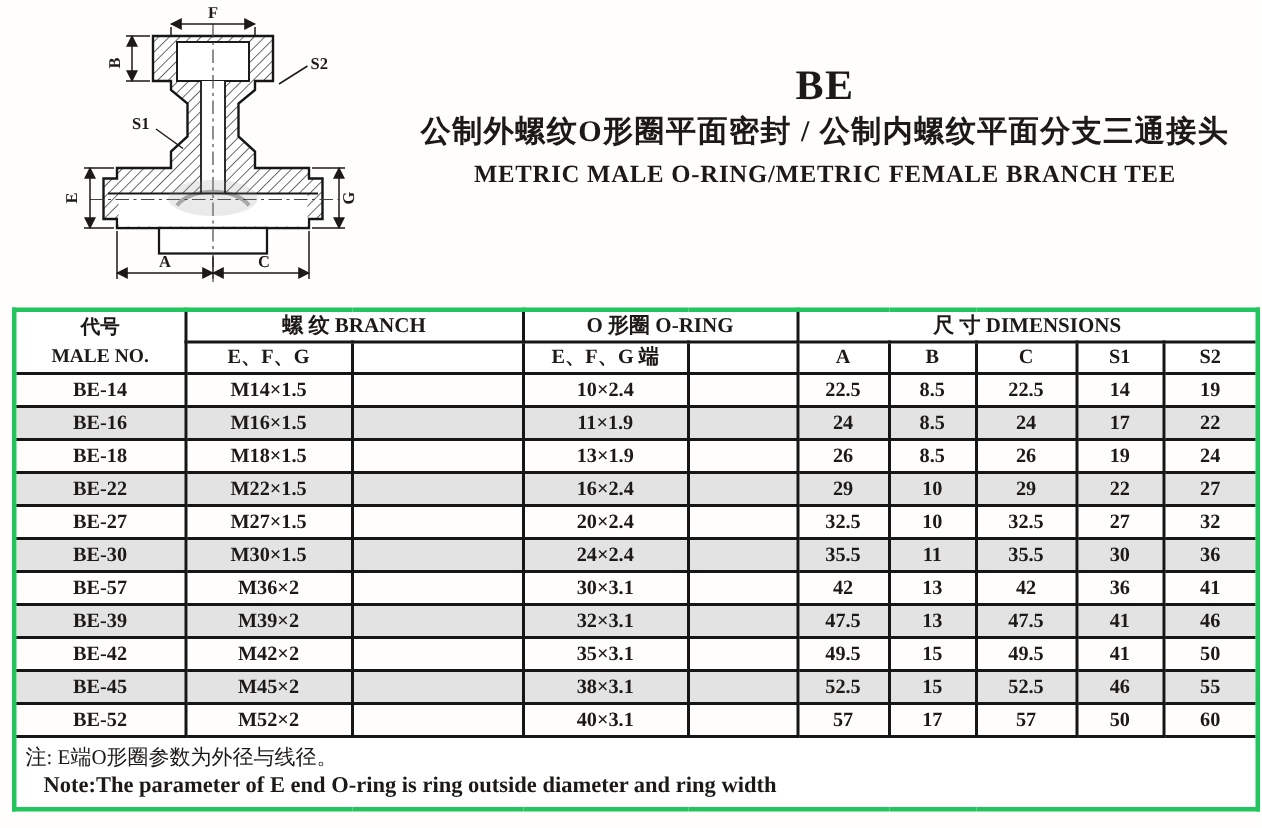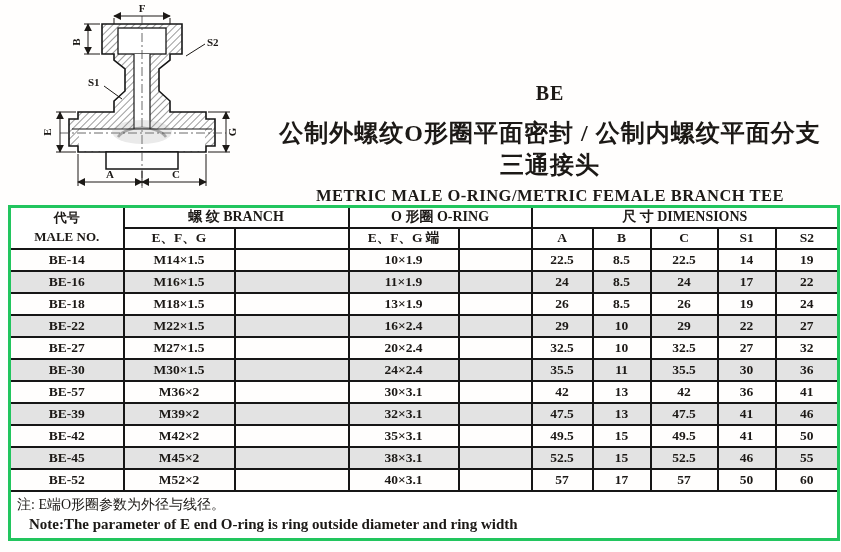--- a/index.html
+++ b/index.html
@@ -5,22 +5,22 @@
   * { margin:0; padding:0; box-sizing:border-box; }
   html,body { width:841px; height:552px; background:#ffffff; overflow:hidden; }
   body { font-family:"Liberation Serif","DejaVu Serif",serif; color:#1c1916; }
   .sheet { position:relative; width:841px; height:552px; background:#fffefd; }
 
   
   .drawing { position:absolute; left:36px; top:2px; }
 
   
   .titles { position:absolute; left:270px; top:42px; width:560px; text-align:center; }
-  .series-code { font-size:20px; font-weight:bold; letter-spacing:1px;margin-top:40px; }
-  .subtitle-zh { font-size:24px; font-weight:bold; margin-top:12px; letter-spacing:1px;
+  .series-code { font-size:28px; font-weight:bold; letter-spacing:1px; }
+  .subtitle-zh { font-size:20px; font-weight:bold; margin-top:0; letter-spacing:1px;
                  font-family:"Liberation Serif","DejaVu Serif",serif; }
   .subtitle-en { font-size:16.5px; font-weight:bold; margin-top:5px; letter-spacing:0.5px; }
 
   
   .tblwrap { position:absolute; left:8px; top:205px; }
   table { border-collapse:collapse; table-layout:fixed; width:829px;
           font-weight:bold; }
   td, th { border:2px solid #161616; text-align:center; vertical-align:middle;
            padding:0 2px; overflow:hidden; white-space:nowrap; }
   table { border:3px solid #22c55e; }
@@ -156,21 +156,21 @@
           <th>C</th>
           <th>S1</th>
           <th>S2</th>
         </tr>
       </thead>
       <tbody>
         <tr>
           <td>BE-14</td>
           <td>M14×1.5</td>
           <td></td>
-          <td>10×1.9</td>
+          <td>10×2.4</td>
           <td></td>
           <td>22.5</td>
           <td>8.5</td>
           <td>22.5</td>
           <td>14</td>
           <td>19</td>
         </tr>
         <tr>
           <td>BE-16</td>
           <td>M16×1.5</td>

